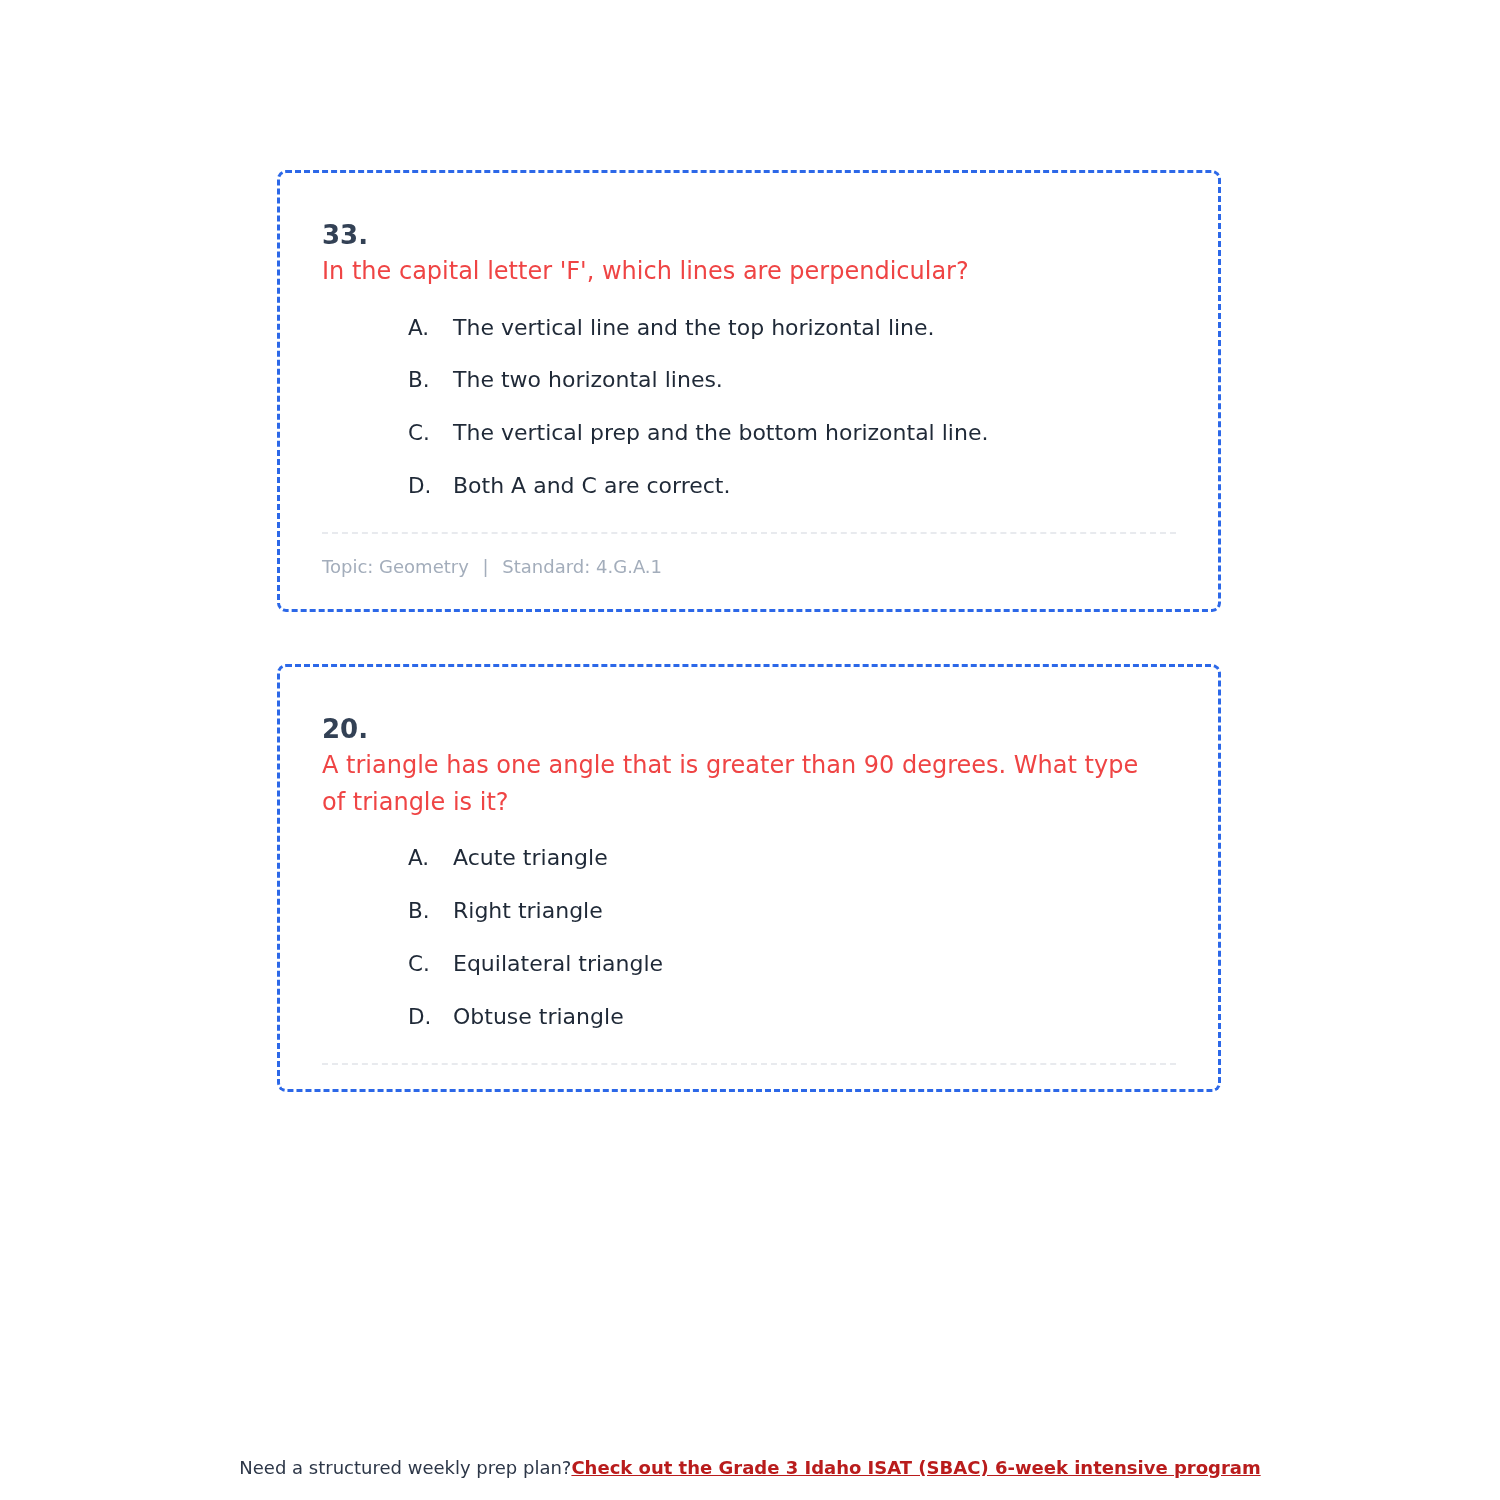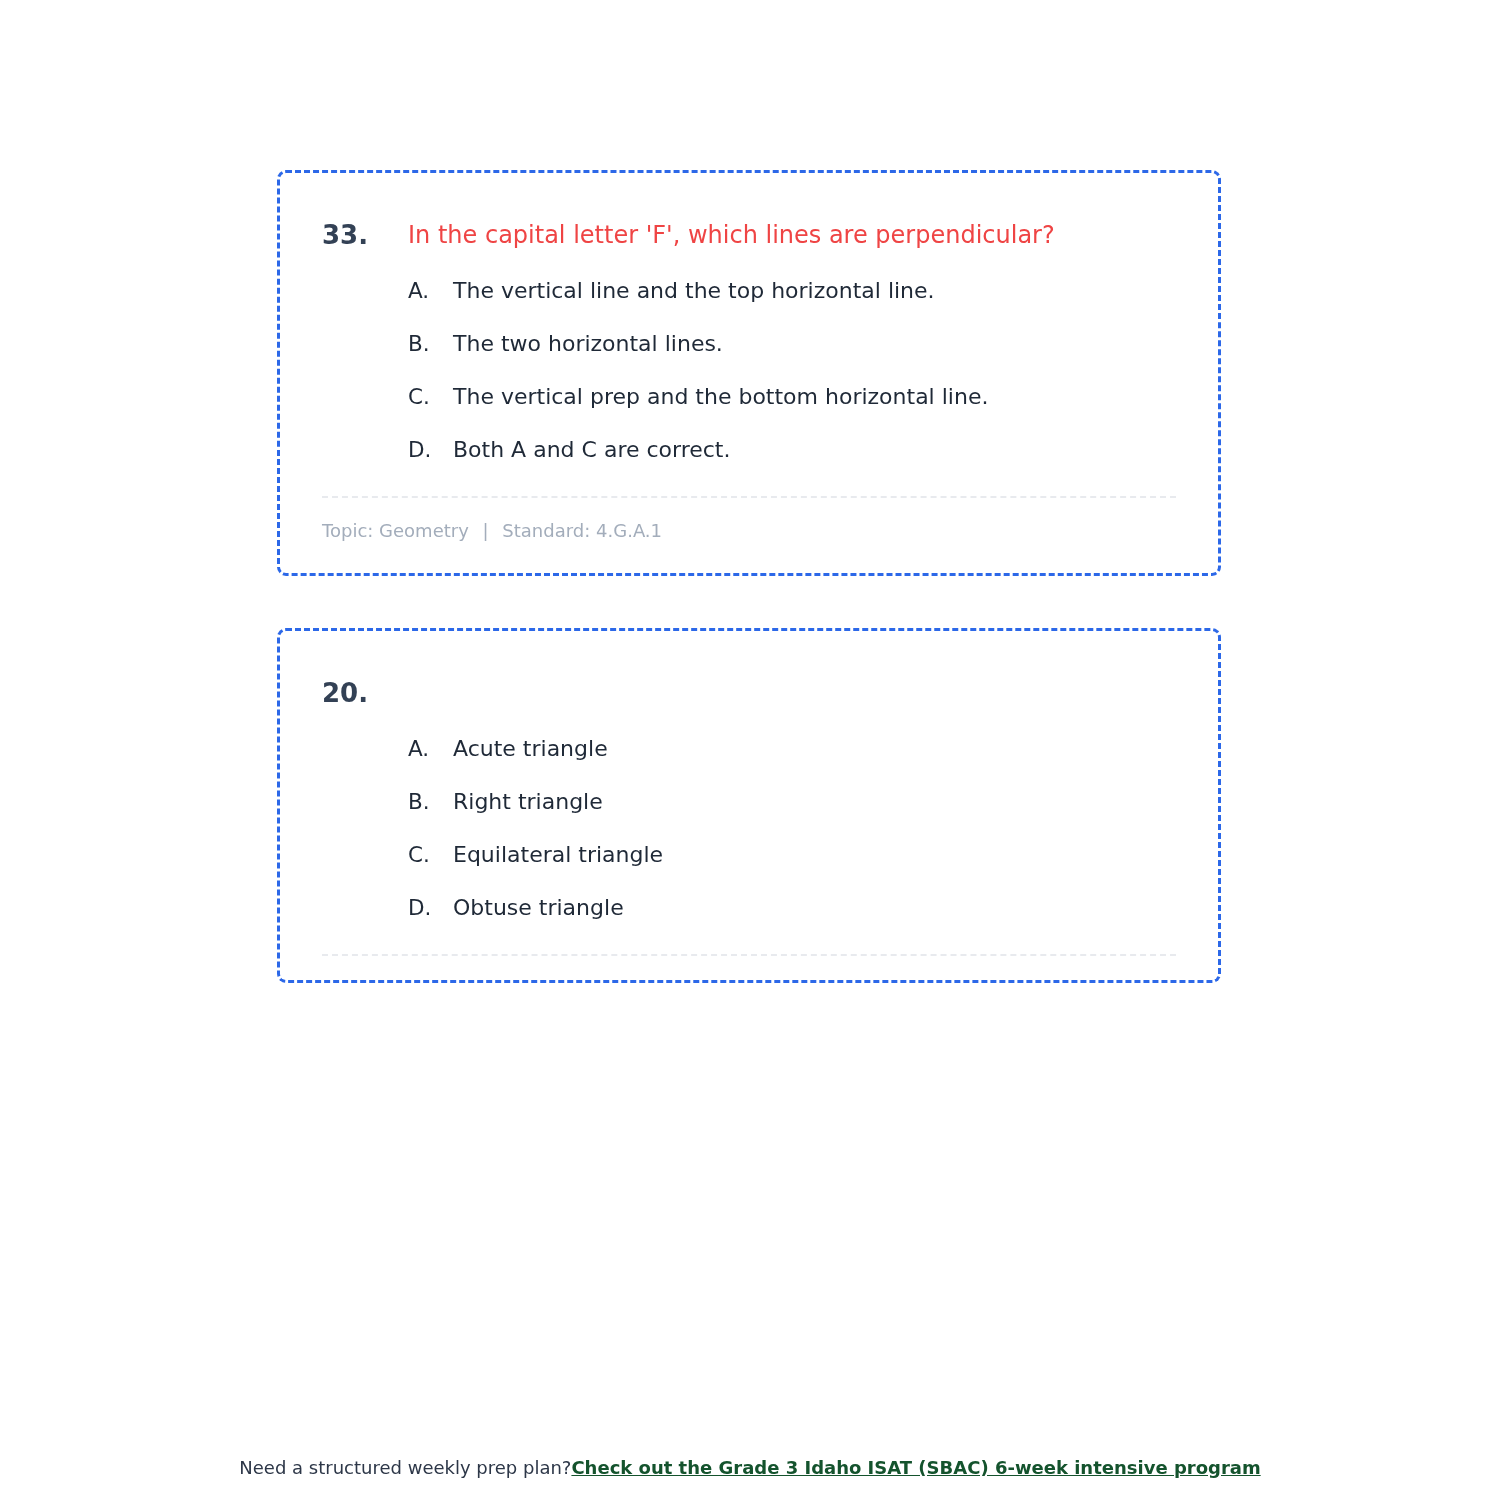--- a/index.html
+++ b/index.html
@@ -64,20 +64,21 @@
     border: 3px dashed #2c68e8;
     border-radius: 9px;
     background: #ffffff;
     padding: 44px 42px 24px 42px;
     margin-bottom: 52px;
   }
 
   .q-head {
     display: flex;
     align-items: flex-start;
+    flex-direction: column;
   }
   .q-num {
     flex: 0 0 auto;
     width: 86px;
     color: #334155;
     font-size: 26px;
     font-weight: bold;
     line-height: 1.35;
     padding-top: 1px;
   }
@@ -136,21 +137,21 @@
     position: absolute;
     left: 0;
     right: 0;
     top: 1455px;
     text-align: center;
     font-size: 18px;
     color: #2d3748;
     line-height: 1.4;
   }
   .footer-link {
-    color: #14532d;
+    color: #b91c1c;
     font-weight: bold;
     text-decoration: underline;
     margin-left: 0;
   }
 </style>
 </head>
 <body>
 
 <div class="page">
 
@@ -184,20 +185,21 @@
       <div class="q-meta">
         <span>Topic: Geometry</span>
         <span class="meta-sep">|</span>
         <span>Standard: 4.G.A.1</span>
       </div>
     </div>
 
     <div class="q-card">
       <div class="q-head">
         <div class="q-num">20.</div>
+        <div class="q-stem">A triangle has one angle that is greater than 90 degrees. What type of triangle is it?</div>
       </div>
       <ul class="q-options">
         <li class="q-option">
           <span class="opt-letter">A.</span>
           <span class="opt-text">Acute triangle</span>
         </li>
         <li class="q-option">
           <span class="opt-letter">B.</span>
           <span class="opt-text">Right triangle</span>
         </li>

